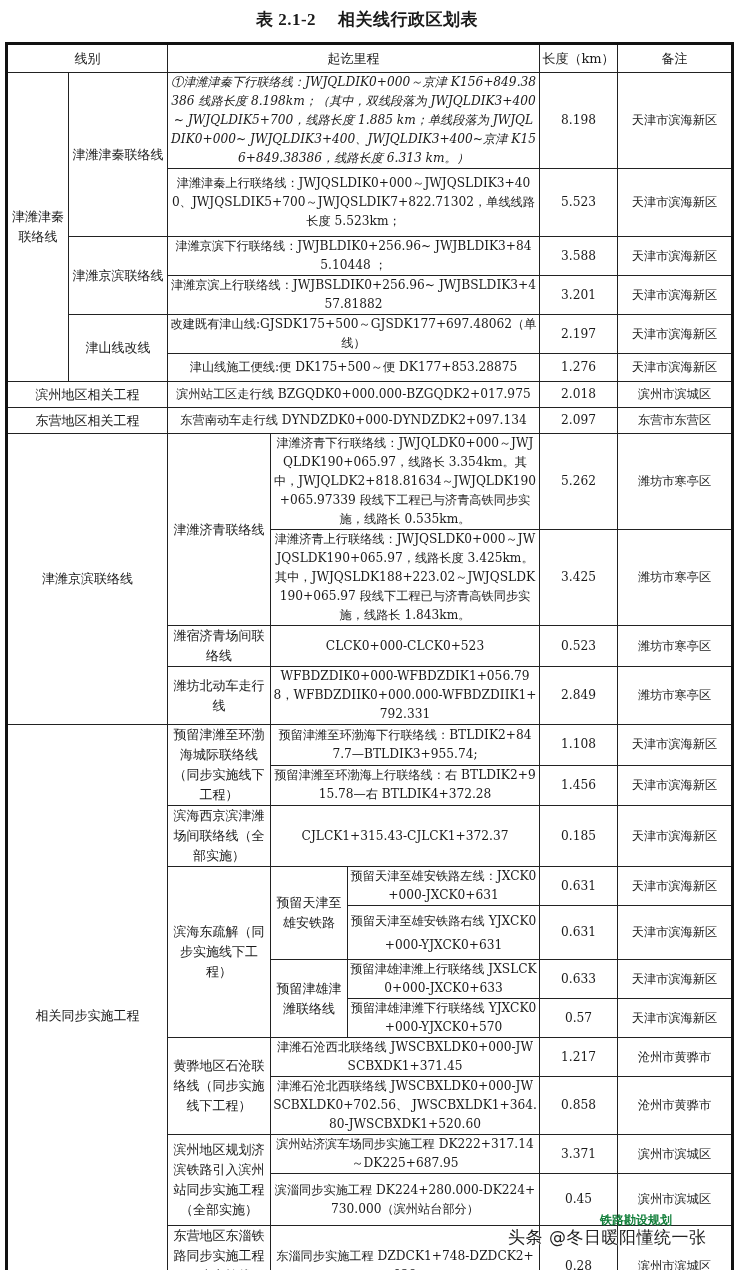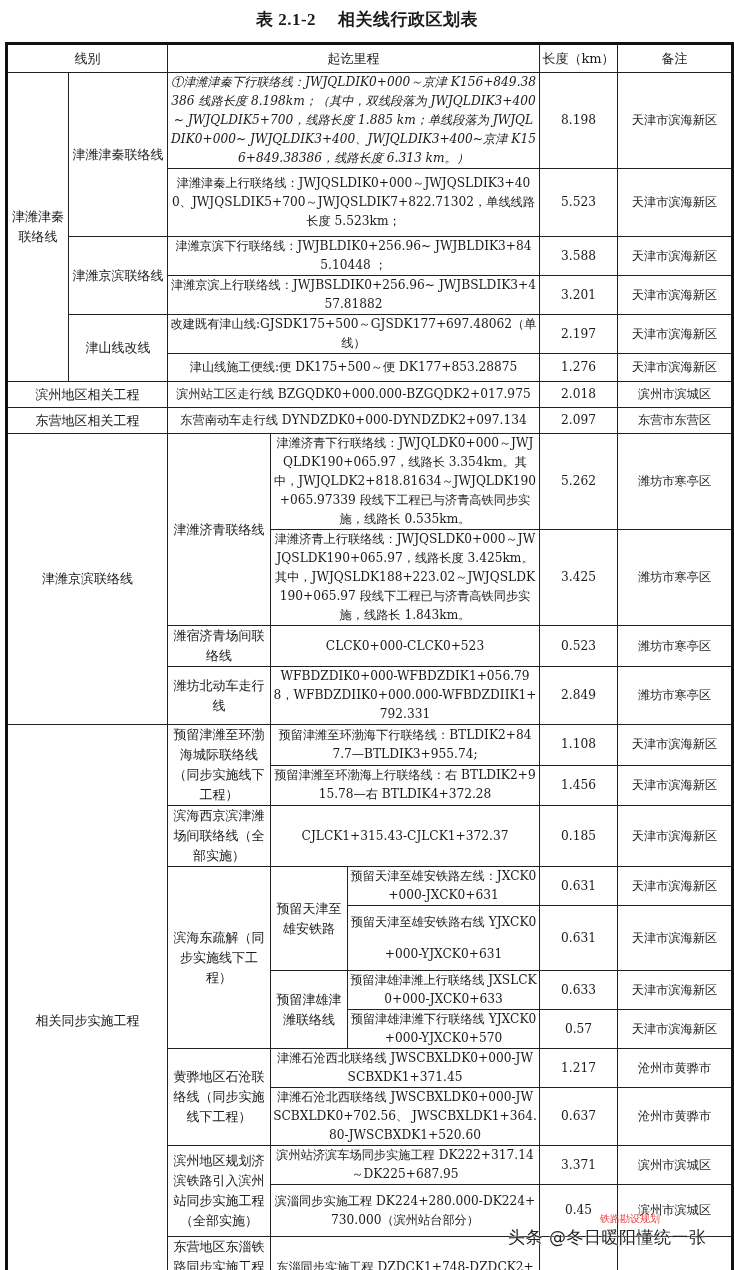--- a/index.html
+++ b/index.html
@@ -31,21 +31,21 @@
   .watermark {
     position: absolute; left: 508px; top: 1226px;
     font-family: "DejaVu Sans", "Liberation Sans", sans-serif;
     font-size: 17px; color: #222; letter-spacing: 0.5px;
     text-shadow: 0 0 2px #fff, 0 0 1px #fff;
     white-space: nowrap;
   }
   .watermark-faint {
     position: absolute; left: 600px; top: 1212px;
     font-family: "DejaVu Sans", "Liberation Sans", sans-serif;
-    font-size: 10px; color: #ef4444; white-space: nowrap;
+    font-size: 12px; color: #15803d; white-space: nowrap; font-weight: bold;
   }
 </style>
 </head>
 <body>
 
 <div class="title">
   <span class="num">表 2.1-2</span><span>相关线行政区划表</span>
 </div>
 
 <table class="main">
@@ -159,21 +159,21 @@
     <td>天津市滨海新区</td>
   </tr>
   <tr style="height:37px">
     <td rowspan="4" class="grp">滨海东疏解（同步实施线下工程）</td>
     <td rowspan="2" class="grp">预留天津至雄安铁路</td>
     <td>预留天津至雄安铁路左线：JXCK0+000-JXCK0+631</td>
     <td>0.631</td>
     <td>天津市滨海新区</td>
   </tr>
   <tr style="height:54px">
-    <td style="line-height:32px">预留天津至雄安铁路右线 YJXCK0+000-YJXCK0+631</td>
+    <td style="line-height:24px">预留天津至雄安铁路右线 YJXCK0+000-YJXCK0+631</td>
     <td>0.631</td>
     <td>天津市滨海新区</td>
   </tr>
   <tr style="height:39px">
     <td rowspan="2" class="grp">预留津雄津潍联络线</td>
     <td>预留津雄津潍上行联络线 JXSLCK0+000-JXCK0+633</td>
     <td>0.633</td>
     <td>天津市滨海新区</td>
   </tr>
   <tr style="height:38px">
@@ -182,21 +182,21 @@
     <td>天津市滨海新区</td>
   </tr>
   <tr style="height:39px">
     <td rowspan="2" class="grp">黄骅地区石沧联络线（同步实施线下工程）</td>
     <td colspan="2">津潍石沧西北联络线 JWSCBXLDK0+000-JWSCBXDK1+371.45</td>
     <td>1.217</td>
     <td>沧州市黄骅市</td>
   </tr>
   <tr style="height:53px">
     <td colspan="2">津潍石沧北西联络线 JWSCBXLDK0+000-JWSCBXLDK0+702.56、 JWSCBXLDK1+364.80-JWSCBXDK1+520.60</td>
-    <td>0.637</td>
+    <td>0.858</td>
     <td>沧州市黄骅市</td>
   </tr>
   <tr style="height:37px">
     <td rowspan="2" class="grp">滨州地区规划济滨铁路引入滨州站同步实施工程（全部实施）</td>
     <td colspan="2">滨州站济滨车场同步实施工程 DK222+317.14～DK225+687.95</td>
     <td>3.371</td>
     <td>滨州市滨城区</td>
   </tr>
   <tr style="height:52px">
     <td colspan="2">滨淄同步实施工程 DK224+280.000-DK224+730.000（滨州站台部分）</td>

